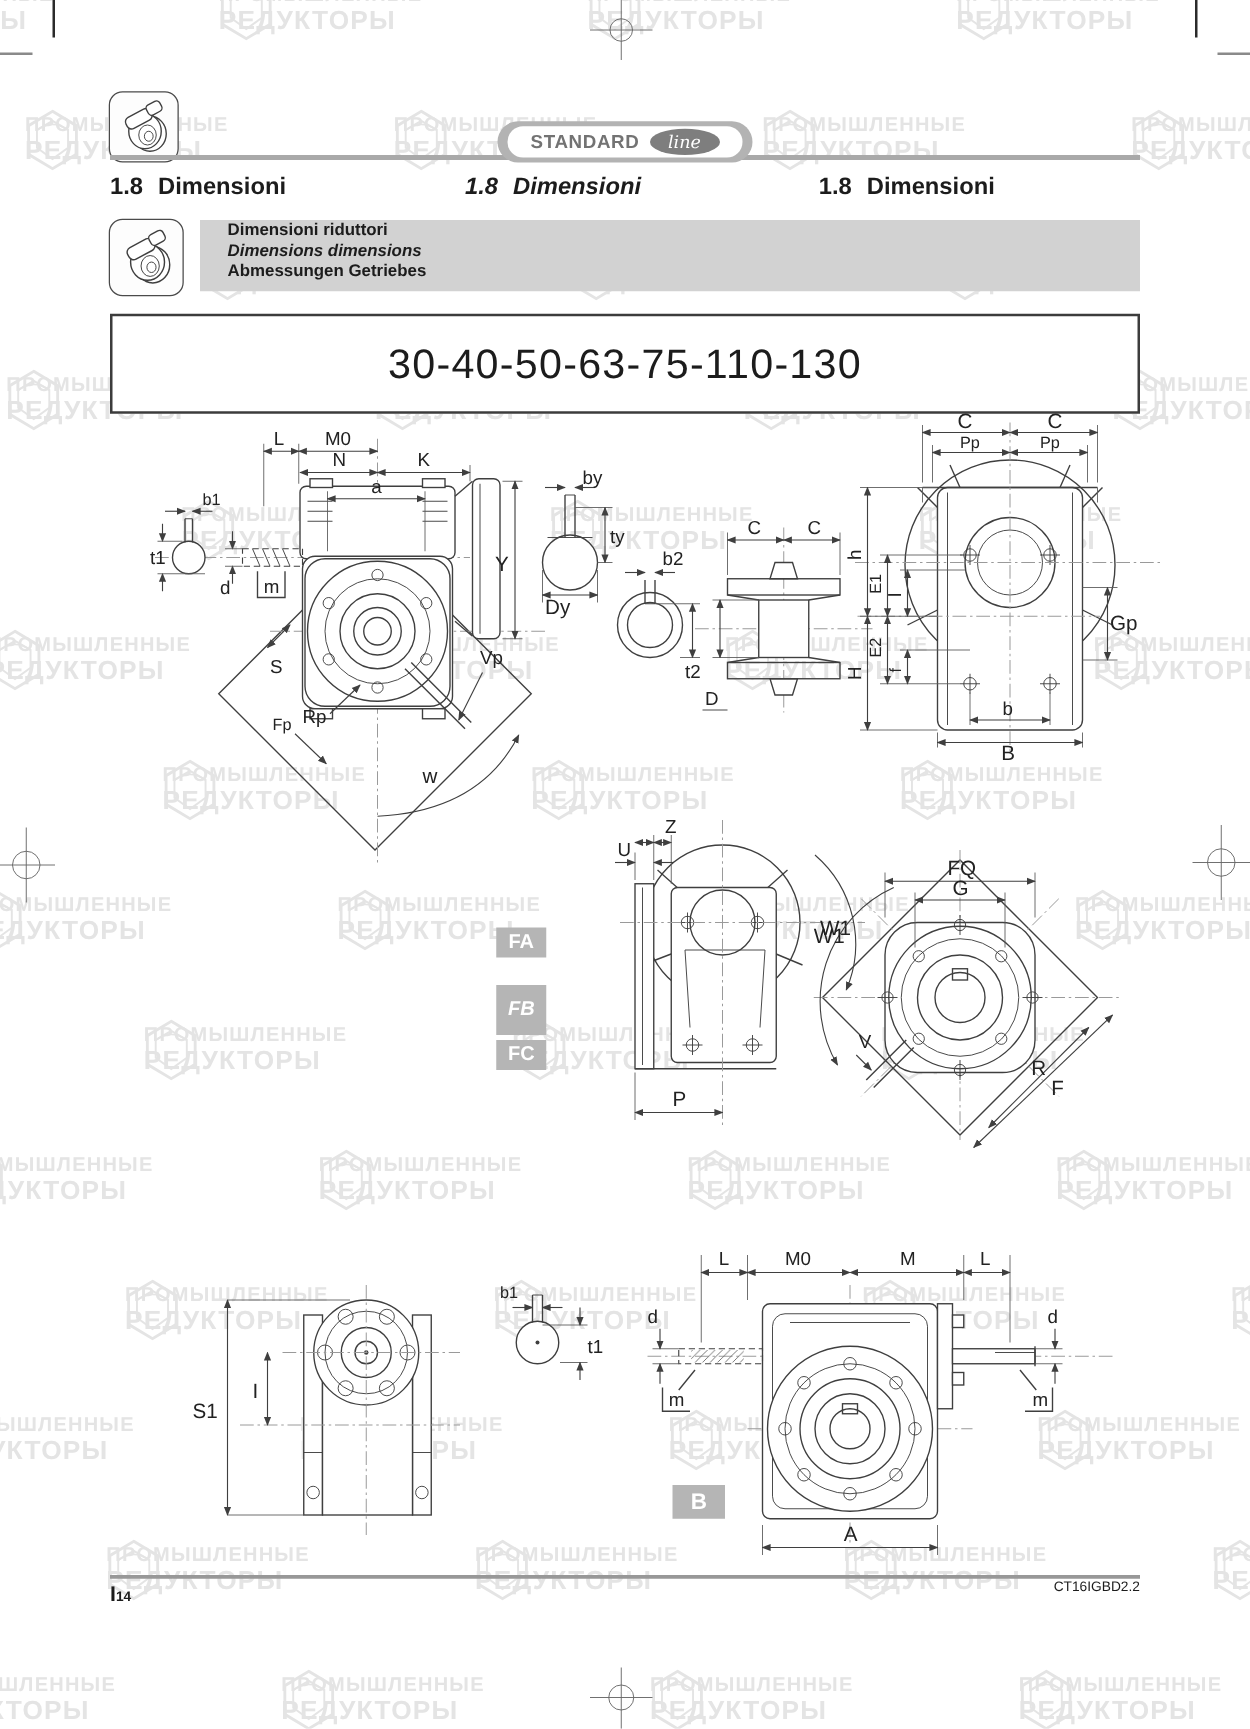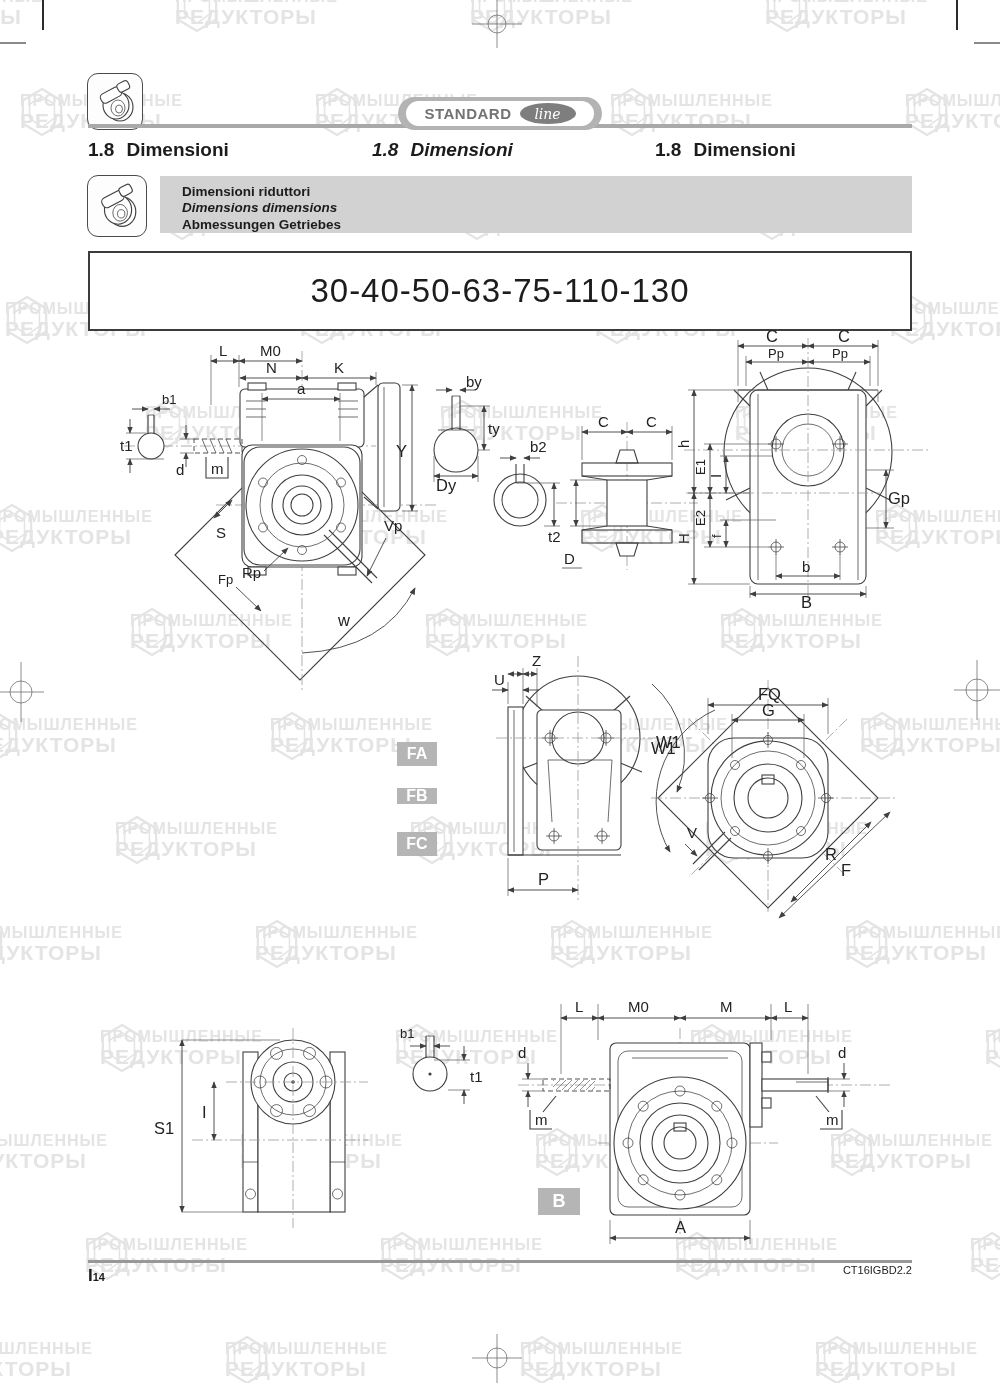--- a/index.html
+++ b/index.html
@@ -19,21 +19,21 @@
         align-items:center;justify-content:center;gap:8px;}
   .pill-standard{font-size:15px;font-weight:bold;letter-spacing:.5px;color:#737373;}
   .pill-line{width:56px;height:21px;background:#7e7e7e;border-radius:50%;display:flex;
         align-items:center;justify-content:center;color:#fff;font-family:"DejaVu Serif",serif;
         font-style:italic;font-size:14px;}
   .hrule{position:absolute;background:#a9a9a9;}
   .sec-h{position:absolute;top:139px;font-size:19px;font-weight:bold;}
   .sec-num{margin-right:12px;}
   .italic{font-style:italic;}
   .product-bar{position:absolute;left:160px;top:176px;width:752px;height:57px;background:#d2d2d2;
-        display:flex;align-items:flex-end;}
+        display:flex;align-items:flex-start;}
   .pb-text{padding-left:22px;font-size:13.5px;font-weight:bold;line-height:16.5px;}
   .pb-model{position:absolute;right:16px;top:4px;font-size:35px;font-weight:bold;letter-spacing:0px;}
   .title-box{position:absolute;left:88px;top:251px;width:820px;height:76px;border:2px solid #3c3c3c;
         background:#fff;display:flex;align-items:center;justify-content:center;
         font-size:33px;font-weight:normal;letter-spacing:1px;}
   .label-box{position:absolute;background:#b5b5b5;color:#fff;font-weight:bold;
         display:flex;align-items:center;justify-content:center;}
   .footer-rule{position:absolute;left:88px;top:1260px;width:824px;height:3px;background:#989898;}
   .footer-left{position:absolute;left:88px;top:1266px;font-weight:bold;font-size:17px;}
   .footer-left .pnum{font-size:11px;font-weight:bold;}
@@ -1212,21 +1212,21 @@
 
     <line class="ext" x1="112" y1="228" x2="112" y2="252"></line>
       <line class="ext" x1="252" y1="228" x2="252" y2="252"></line>
     <line class="d" x1="112" y1="246" x2="252" y2="246" marker-start="url(#aJ)" marker-end="url(#aJ)"></line>
     <text class="big" x="177" y="241">A</text>
   </svg>
 
   <div class="label-box" style="left:397px;top:742px;width:40px;height:24px;font-size:16px;">
     <span>FA</span>
   </div>
-  <div class="label-box" style="left:397px;top:788px;width:40px;height:16px;font-size:16px;">
+  <div class="label-box" style="left:397px;top:788px;width:40px;height:40px;font-size:16px;font-style:italic;">
     <span>FB</span>
   </div>
   <div class="label-box" style="left:397px;top:832px;width:40px;height:24px;font-size:16px;">
     <span>FC</span>
   </div>
   <div class="label-box" style="left:538px;top:1188px;width:42px;height:27px;font-size:18px;">
     <span>B</span>
   </div>
 
   <div class="footer-rule"></div>

